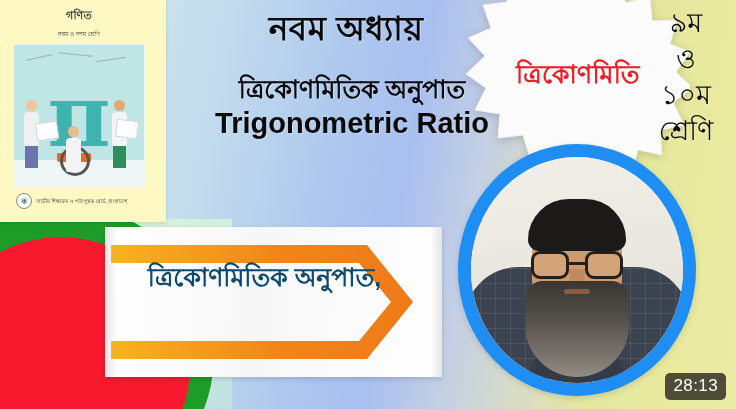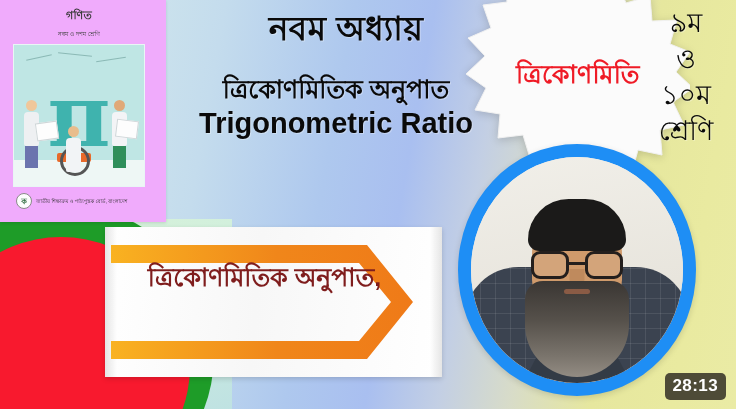--- a/index.html
+++ b/index.html
@@ -48,21 +48,21 @@
     position:absolute; left:-68px; bottom:-86px;
     width:258px; height:258px;
     border-radius:50%;
     background:#f8192e;
   }
 
   
   .book {
     position:absolute; left:0; top:0;
     width:166px; height:222px;
-    background:#f0abfc;
+    background:#fef9c3;
     padding:5px 16px 0 8px;
     display:flex; flex-direction:column; align-items:center;
     box-shadow:0 1px 3px rgba(0,0,0,.12);
     text-align:center;
   }
   .book-title {
     font-size:11px; color:#3a3a3a; font-weight:bold;
     letter-spacing:.3px; margin-top:2px;
   }
   .book-sub {
@@ -131,21 +131,21 @@
 
   
   .chapter-heading {
     position:absolute; left:196px; top:3px;
     width:300px; text-align:center;
     font-size:33px; font-weight:bold; color:#0a0a0a;
     letter-spacing:.5px;
     text-shadow:1px 1px 0 rgba(255,255,255,.35);
   }
   .title-block {
-    position:absolute; left:160px; top:75px;
+    position:absolute; left:176px; top:75px;
     width:352px; text-align:center;
   }
   .title-bn {
     font-size:25px; font-weight:bold; color:#0a0a0a; line-height:1.15;
     text-shadow:1px 1px 0 rgba(255,255,255,.3);
   }
   .title-en {
     font-size:29px; font-weight:bold; color:#0a0a0a; line-height:1.2;
     margin-top:2px;
     text-shadow:1px 1px 0 rgba(255,255,255,.3);
@@ -193,21 +193,21 @@
     content:""; position:absolute; top:0; bottom:0; width:12px;
     background:linear-gradient(90deg,rgba(0,0,0,.10),rgba(0,0,0,0));
   }
   .banner-card:before { left:0; }
   .banner-card:after { right:0; transform:scaleX(-1); }
   .banner-arrow { position:absolute; inset:0; }
   .banner-arrow svg { width:100%; height:100%; display:block; }
   .banner-text {
     position:absolute; left:8px; right:26px; top:34px;
     text-align:center;
-    font-size:25px; font-weight:bold; color:#7f1d1d; line-height:1.3;
+    font-size:25px; font-weight:bold; color:#0c4a6e; line-height:1.3;
   }
 
   
   .portrait-ring {
     position:absolute; left:458px; top:144px;
     width:238px; height:252px;
     border-radius:50%;
     border:13px solid #1e8ef5;
     background:#eceae4;
     overflow:hidden;
@@ -287,21 +287,21 @@
   .pt-nose {
     position:absolute; left:50%; top:112px; transform:translateX(-50%);
     width:15px; height:18px; background:#bf8a5d; border-radius:0 0 8px 8px;
   }
 
   
   .duration {
     position:absolute; right:10px; bottom:9px;
     background:rgba(56,52,40,.88);
     color:#ffffff;
-    font-size:17px; font-weight:bold;
+    font-size:17px; font-weight:normal;
     padding:3px 8px 4px;
     border-radius:5px;
     letter-spacing:.4px;
     margin-top:36px;
   }
 </style>
 </head>
 <body>
 
 <div id="thumb">

